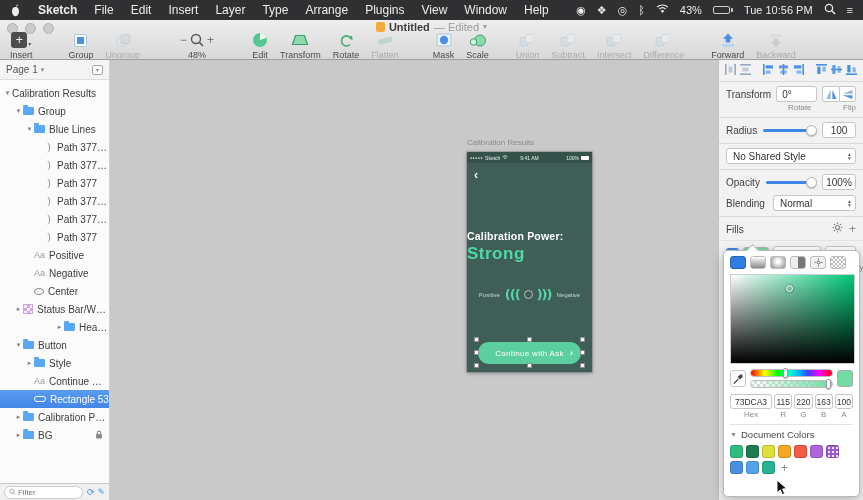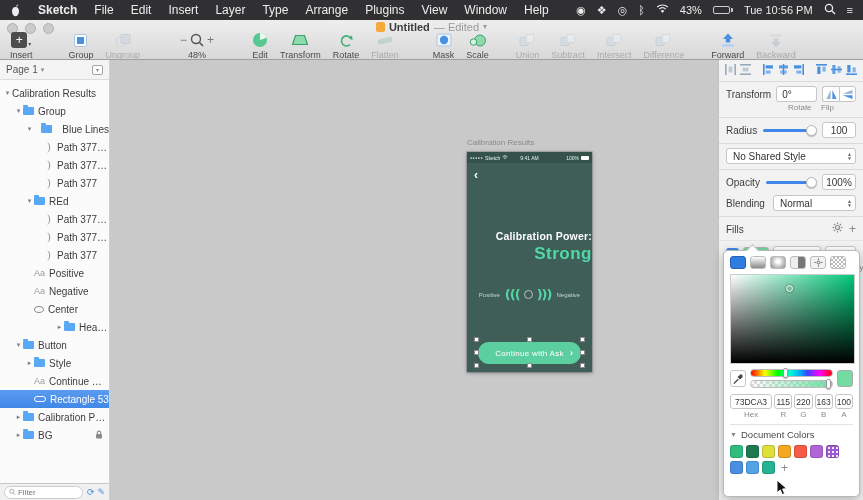--- a/index.html
+++ b/index.html
@@ -100,21 +100,21 @@
               box-shadow:0 0 0 1px rgba(0,0,0,.12), 0 1px 4px rgba(0,0,0,.35); }
   .ab-status { height:11px; background:#34514a; display:flex; align-items:center; justify-content:space-between;
                padding:0 3px; color:#e8f2ee; }
   .ab-carrier { display:flex; align-items:center; gap:2px; font-size:5px; }
   .ab-dots { font-size:3.5px; letter-spacing:.5px; }
   .ab-time { font-size:5px; position:absolute; left:0; right:0; text-align:center; }
   .ab-status { position:relative; }
   .ab-right { display:flex; align-items:center; gap:2px; font-size:5px; z-index:1; }
   .ab-batt { width:8px; height:4px; background:#fff; border-radius:1px; }
   .ab-back { position:absolute; left:7px; top:16px; color:#ffffff; font-size:12px; font-weight:bold; }
-  .ab-title-block { position:absolute; top:78px; left:0; right:0; text-align:right; }
+  .ab-title-block { position:absolute; top:78px; left:0; right:0; text-align:left; }
   .ab-power-title { color:#ffffff; font-size:10.5px; font-weight:600; letter-spacing:.2px; }
   .ab-power-value { color:#4fd9a6; font-size:17px; font-weight:700; letter-spacing:.5px; margin-top:2px; }
   .ab-signal { position:absolute; top:135px; left:0; right:0; display:flex; align-items:center;
                justify-content:center; gap:5px; }
   .ab-side-label { font-size:6px; color:#c5d6d0; }
   .ab-waves { display:flex; align-items:center; color:#55d6a4; font-size:13px; font-weight:bold;
               font-family:"DejaVu Sans",sans-serif; letter-spacing:-1px; }
   .ab-core { width:9px; height:9px; border:1px solid #b4c3be; border-radius:50%; margin:0 4px; }
   .ab-button { position:absolute; left:11px; right:11px; top:190px; height:22px; background:#5bcfa0;
                border-radius:11px; display:flex; align-items:center; justify-content:center; }
@@ -136,21 +136,21 @@
   .box { background:#ffffff; border:1px solid #c6c6c6; border-radius:3px; height:16px; display:flex;
          align-items:center; font-size:10px; color:#333; }
   .t-val { width:46px; padding-left:5px; }
   .flip-group { margin-left:auto; display:flex; }
   .flip-btn { width:17px; height:16px; background:#fff; border:1px solid #c6c6c6; display:flex;
               align-items:center; justify-content:center; }
   .flip-btn:first-child { border-radius:3px 0 0 3px; border-right:none; }
   .flip-btn:last-child { border-radius:0 3px 3px 0; }
   .sub-row { display:flex; font-size:8px; color:#8a8a8a; margin-top:1px; }
   .sub-rotate { margin-left:62px; }
-  .sub-flip { margin-left:auto; margin-right:22px; }
+  .sub-flip { margin-left:auto; margin-right:0; }
   .slider-row { display:flex; align-items:center; gap:6px; }
   .slider { flex:1; height:3px; background:#3f87e8; border-radius:2px; position:relative; }
   .knob { position:absolute; right:-1px; top:-4px; width:11px; height:11px; border-radius:50%;
           background:#ffffff; border:1px solid #b5b5b5; box-shadow:0 1px 1px rgba(0,0,0,.2); }
   .val-box { width:34px; justify-content:center; }
   .dropdown { flex:1; padding:0 3px 0 6px; justify-content:space-between; }
   .stepper { display:flex; flex-direction:column; line-height:4px; font-size:5px; color:#666; }
   .sect-hdr { display:flex; align-items:center; padding:5px 7px 4px; color:#3d3d3d; border-bottom:1px solid #e3e3e3;}
   .hdr-icons { margin-left:auto; display:flex; align-items:center; gap:6px; color:#8a8a8a; font-size:12px; }
   .fill-row { display:flex; align-items:center; gap:4px; padding:5px 7px 1px; }
@@ -452,45 +452,40 @@
     <div class="layer-list">
         <div class="layer-row" style="padding-left: 3px;">
           <span class="disc">▾</span>
           <span class="llabel">Calibration Results</span>
         </div>
         <div class="layer-row" style="padding-left: 14px;">
           <span class="disc">▾</span>
           <span class="licon licon-folder"></span>
           <span class="llabel">Group</span>
         </div>
-        <div class="layer-row" style="padding-left: 25px; justify-content: space-between;">
+        <div class="layer-row" style="padding-left: 25px;">
           <span class="disc">▾</span>
           <span class="licon licon-folder"></span>
           <span class="llabel">Blue Lines</span>
         </div>
         <div class="layer-row" style="padding-left: 36px;">
           <span class="disc"></span>
           <span class="licon licon-path">)</span>
           <span class="llabel">Path 377…</span>
         </div>
         <div class="layer-row" style="padding-left: 36px;">
           <span class="disc"></span>
           <span class="licon licon-path">)</span>
           <span class="llabel">Path 377…</span>
         </div>
         <div class="layer-row" style="padding-left: 36px;">
           <span class="disc"></span>
           <span class="licon licon-path">)</span>
           <span class="llabel">Path 377</span>
         </div>
-        <div class="layer-row" style="padding-left: 25px;">
-          <span class="disc">▾</span>
-          <span class="licon licon-folder"></span>
-          <span class="llabel">REd</span>
-        </div>
         <div class="layer-row" style="padding-left: 36px;">
           <span class="disc"></span>
           <span class="licon licon-path">)</span>
           <span class="llabel">Path 377…</span>
         </div>
         <div class="layer-row" style="padding-left: 36px;">
           <span class="disc"></span>
           <span class="licon licon-path">)</span>
           <span class="llabel">Path 377…</span>
         </div>
@@ -506,20 +501,25 @@
         </div>
         <div class="layer-row" style="padding-left: 25px;">
           <span class="disc"></span>
           <span class="licon licon-text">Aa</span>
           <span class="llabel">Negative</span>
         </div>
         <div class="layer-row" style="padding-left: 25px;">
           <span class="disc"></span>
           <span class="licon licon-oval"></span>
           <span class="llabel">Center</span>
+        </div>
+        <div class="layer-row" style="padding-left: 14px;">
+          <span class="disc">▸</span>
+          <span class="licon licon-checker"></span>
+          <span class="llabel">Status Bar/Whi…</span>
         </div>
         <div class="layer-row" style="padding-left: 10px; margin-left: 45px;">
           <span class="disc">▸</span>
           <span class="licon licon-folder"></span>
           <span class="llabel">Header</span>
         </div>
         <div class="layer-row" style="padding-left: 14px;">
           <span class="disc">▾</span>
           <span class="licon licon-folder"></span>
           <span class="llabel">Button</span>

